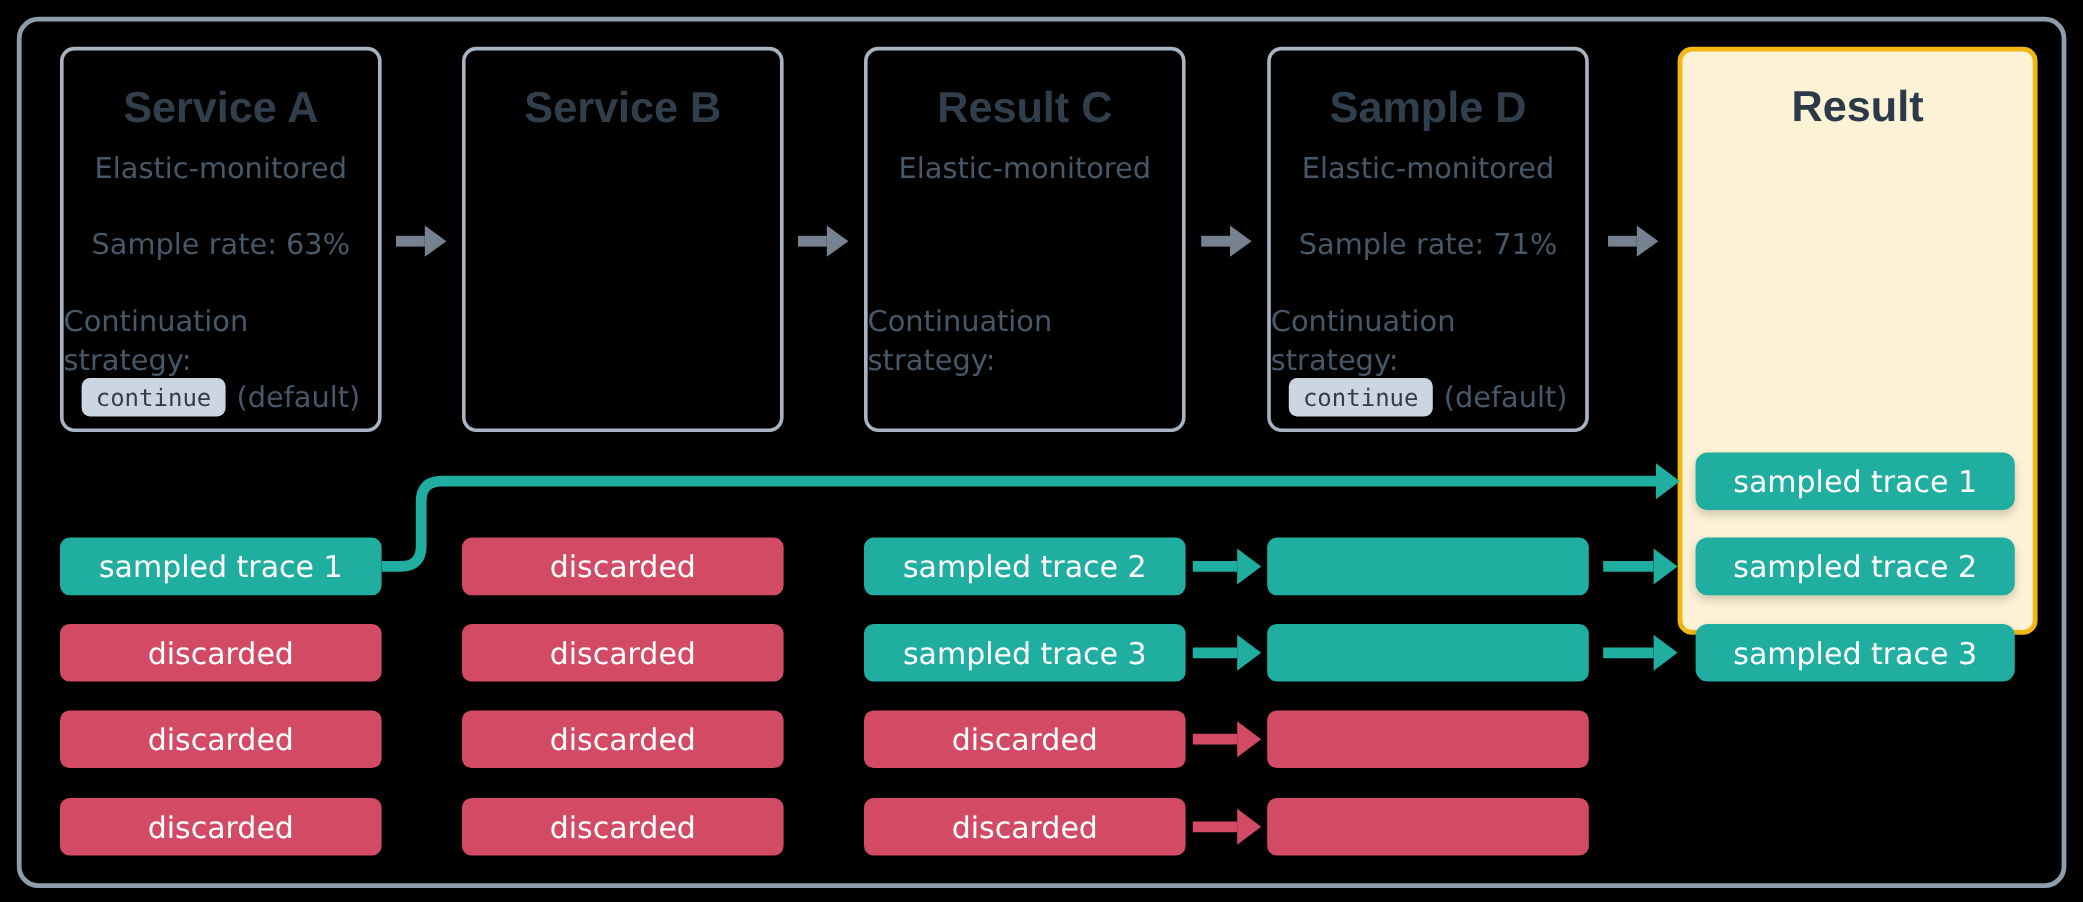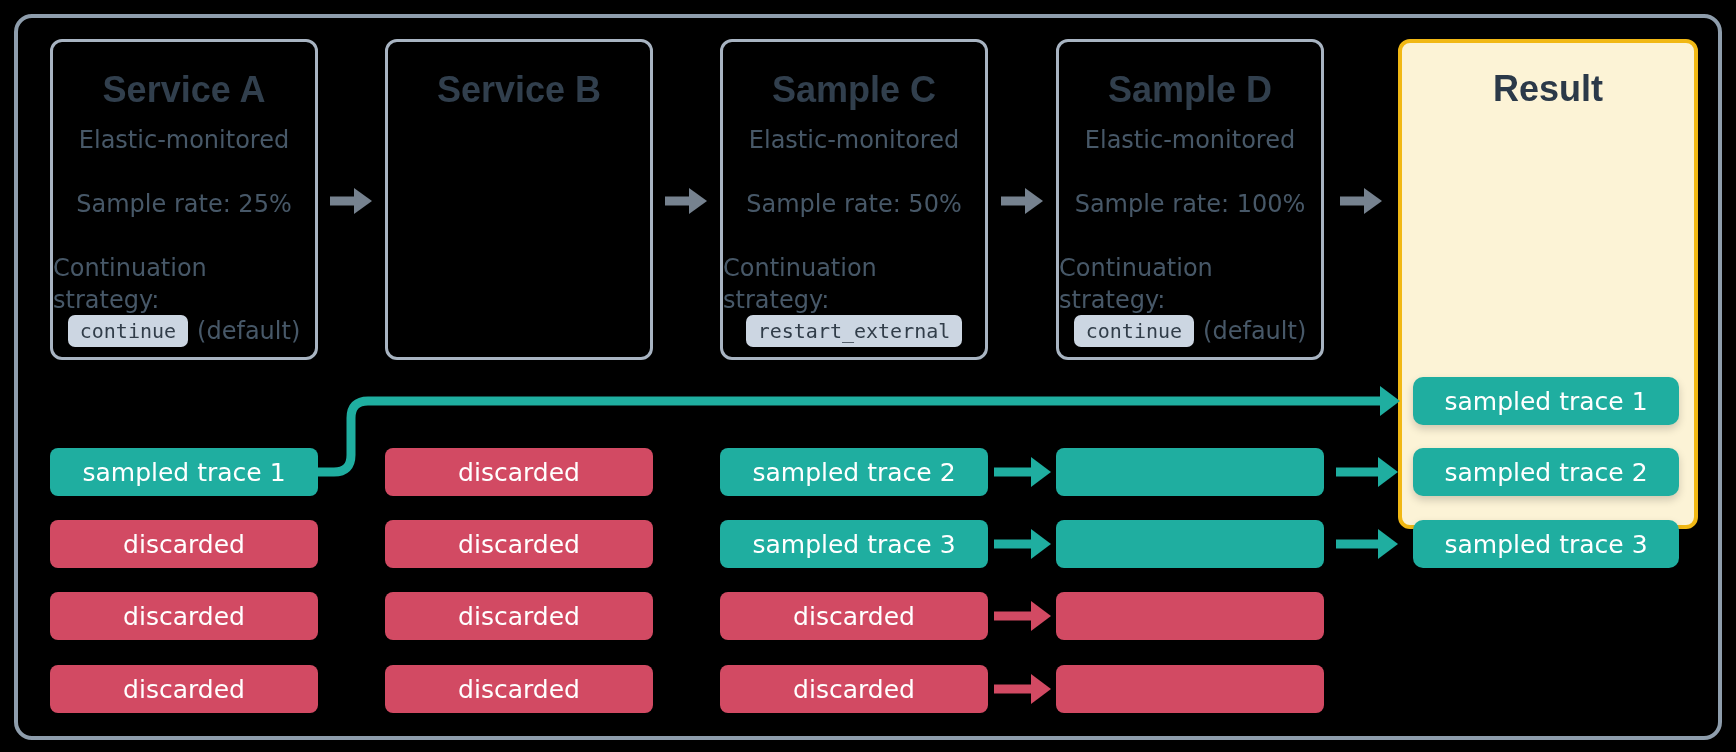--- a/index.html
+++ b/index.html
@@ -66,52 +66,48 @@
 </style>
 </head>
 <body>
 
 <div class="canvas">
   <div class="outer"></div>
 
   <div class="svc" style="left:50px">
     <div class="svc-title">Service A</div>
     <div class="svc-sub">Elastic-monitored</div>
-    <div class="svc-rate">Sample rate: 25%</div>
+    <div class="svc-rate">Sample rate: 63%</div>
     <div class="svc-cont">
       <span>Continuation</span><br>
       <span>strategy:</span>
     </div>
     <div class="chip-row">
       <span class="chip">continue</span>
       <span class="chip-suffix">(default)</span>
     </div>
   </div>
 
   <div class="svc" style="left:385px">
     <div class="svc-title">Service B</div>
   </div>
 
   <div class="svc" style="left:720px">
-    <div class="svc-title">Sample C</div>
+    <div class="svc-title">Result C</div>
     <div class="svc-sub">Elastic-monitored</div>
-    <div class="svc-rate">Sample rate: 50%</div>
     <div class="svc-cont">
       <span>Continuation</span><br>
       <span>strategy:</span>
-    </div>
-    <div class="chip-row">
-      <span class="chip">restart_external</span>
     </div>
   </div>
 
   <div class="svc" style="left:1056px">
     <div class="svc-title">Sample D</div>
     <div class="svc-sub">Elastic-monitored</div>
-    <div class="svc-rate">Sample rate: 100%</div>
+    <div class="svc-rate">Sample rate: 71%</div>
     <div class="svc-cont">
       <span>Continuation</span><br>
       <span>strategy:</span>
     </div>
     <div class="chip-row">
       <span class="chip">continue</span>
       <span class="chip-suffix">(default)</span>
     </div>
   </div>
 

